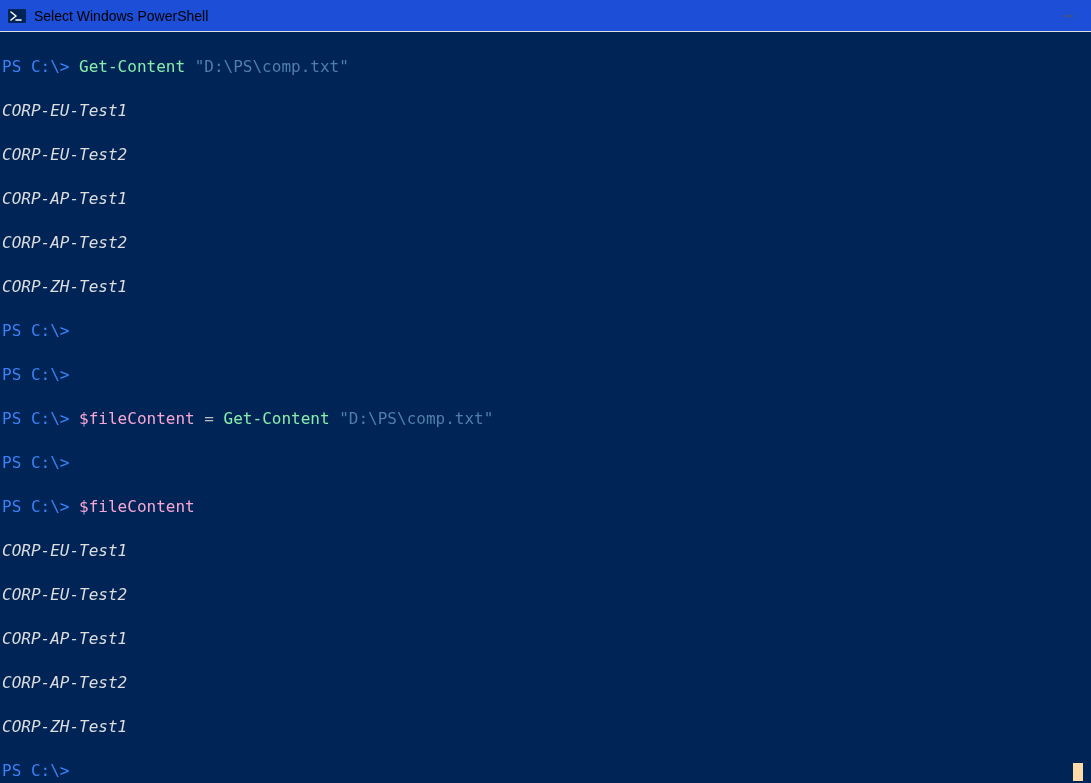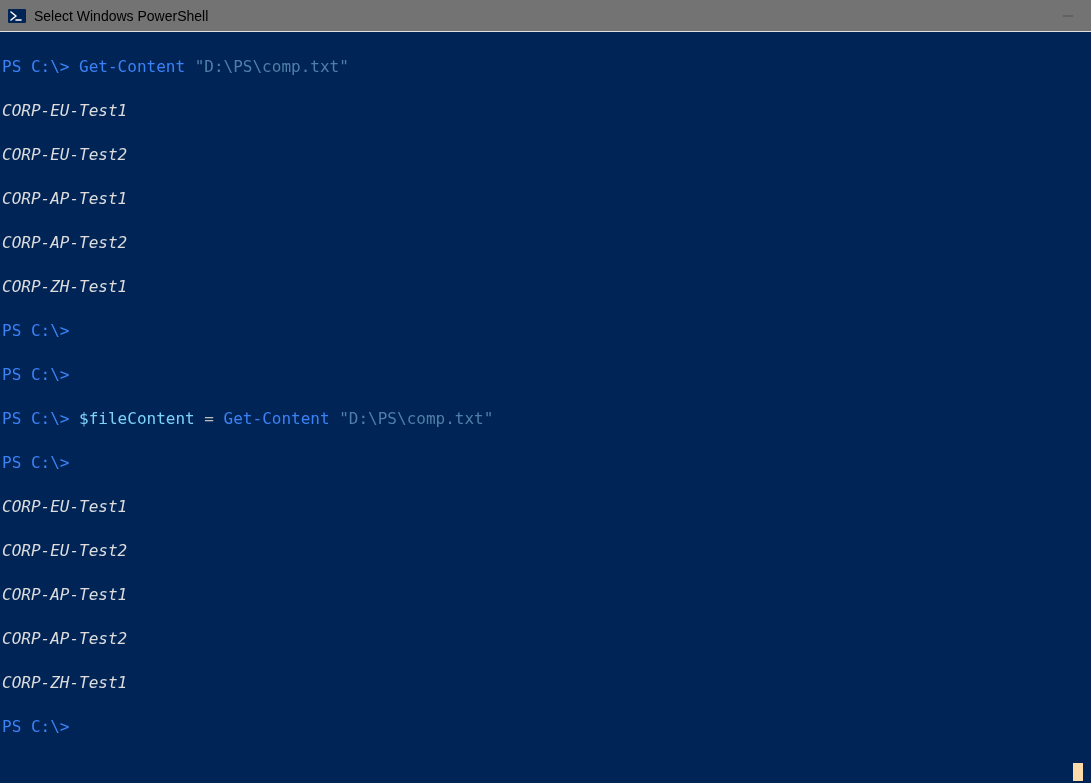--- a/index.html
+++ b/index.html
@@ -1,19 +1,19 @@
 <!DOCTYPE html>
 <html><head>
 <meta charset="utf-8">
 <style>
   * { margin: 0; padding: 0; box-sizing: border-box; }
   html, body { width: 1091px; height: 783px; font-family: "Segoe UI", Arial, sans-serif; background: #ffffff; overflow: hidden; }
   .titlebar {
     height: 32px;
-    background: #737373;
+    background: #1d4ed8;
     display: flex;
     align-items: center;
     padding-left: 8px;
     border-bottom: 1px solid #e0e0e0;
     position: relative;
   }
   .titlebar .icon {
     width: 18px; height: 18px;
     margin-right: 8px;
     display:inline-flex;align-items:center;justify-content:center;
@@ -37,22 +37,22 @@
     font-family: Consolas, "Lucida Console", monospace;
     font-size: 16px;
     line-height: 22px;
     padding: 2px 0 0 0;
     overflow: hidden;
     position: relative;
     white-space: pre;
   }
   .line { padding: 0 2px; }
   .prompt { color: #3b82f6; }
-  .cmd    { color: #3b82f6; }
-  .var    { color: #7dd3fc; text-align: center; }
+  .cmd    { color: #86efac; }
+  .var    { color: #f9a8d4; text-align: center; }
   .op     { color: #bfbfbf; }
   .str    { color: #4f7fa8; }
   .out    { color: #dddddd; font-style: italic; }
   .cursor {
     display:inline-block;
     width:10px; height:18px;
     background:#fedba9;
     vertical-align:text-bottom;
     position:absolute;
     bottom:2px; right:8px;
@@ -83,20 +83,21 @@
 <div class="line"><span class="prompt">PS C:\&gt;</span> <span class="cmd">Get-Content</span> <span class="str">"D:\PS\comp.txt"</span></div>
 <div class="line out">CORP-EU-Test1</div>
 <div class="line out">CORP-EU-Test2</div>
 <div class="line out">CORP-AP-Test1</div>
 <div class="line out">CORP-AP-Test2</div>
 <div class="line out">CORP-ZH-Test1</div>
 <div class="line"><span class="prompt">PS C:\&gt;</span></div>
 <div class="line"><span class="prompt">PS C:\&gt;</span></div>
 <div class="line"><span class="prompt">PS C:\&gt;</span> <span class="var">$fileContent</span> <span class="op">=</span> <span class="cmd">Get-Content</span> <span class="str">"D:\PS\comp.txt"</span></div>
 <div class="line"><span class="prompt">PS C:\&gt;</span></div>
+<div class="line"><span class="prompt">PS C:\&gt;</span> <span class="var">$fileContent</span></div>
 <div class="line out">CORP-EU-Test1</div>
 <div class="line out">CORP-EU-Test2</div>
 <div class="line out">CORP-AP-Test1</div>
 <div class="line out">CORP-AP-Test2</div>
 <div class="line out">CORP-ZH-Test1</div>
 <div class="line"><span class="prompt">PS C:\&gt;</span></div>
 
 
 
 

